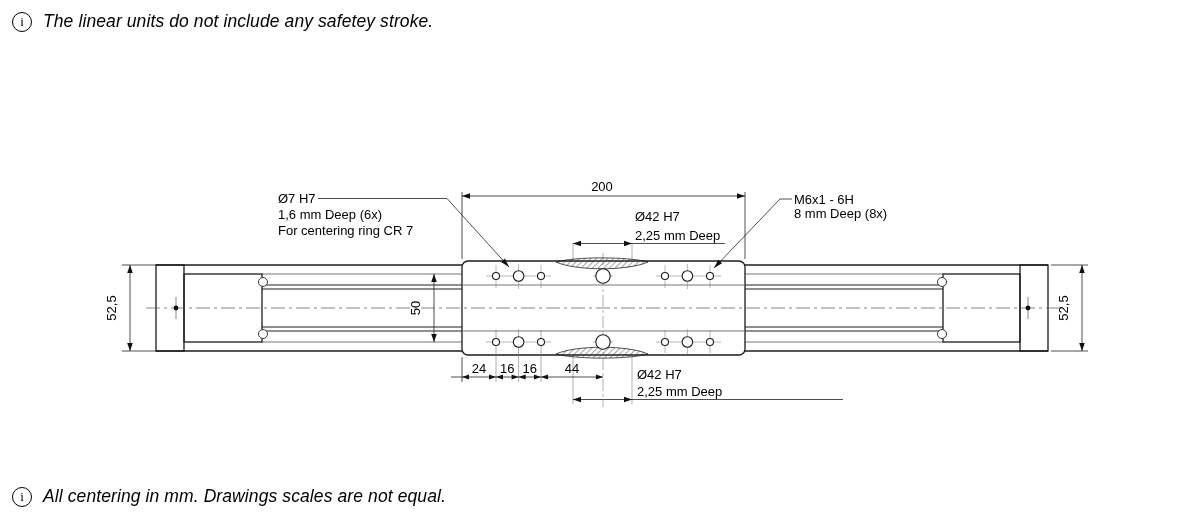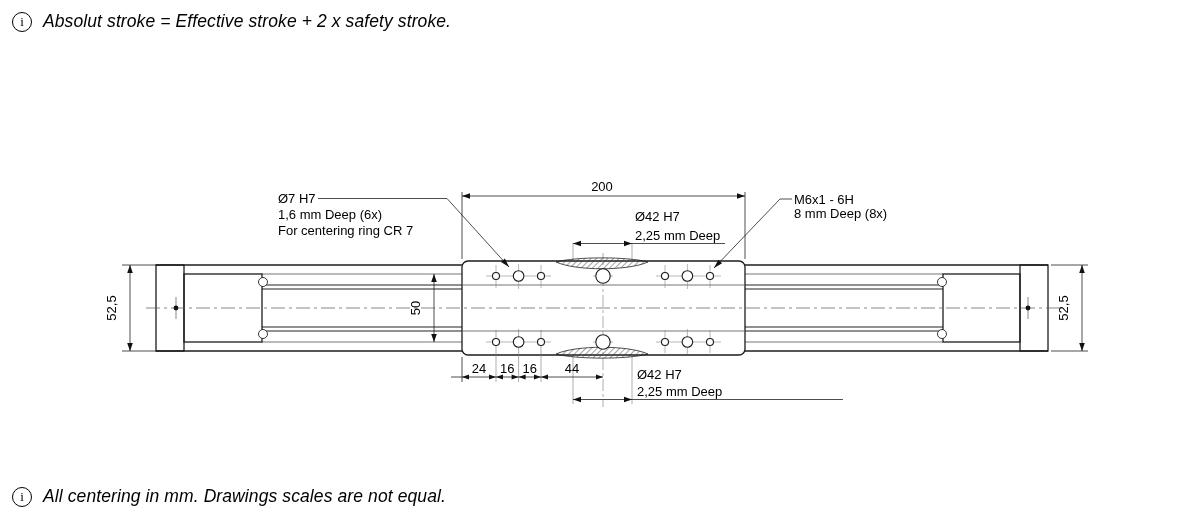--- a/index.html
+++ b/index.html
@@ -251,21 +251,21 @@
     <polyline points="792,199 780,199 714,268" fill="none" stroke="#222" stroke-width="0.8"></polyline>
     <polygon points="714,268 718.3,259.7 722.1,263.3" fill="#111"></polygon>
     <text x="794" y="204">M6x1 - 6H</text>
     <text x="794" y="218">8 mm Deep (8x)</text>
   </g>
 </svg>
 
 <div class="note note-top">
   <span class="info-icon">i</span>
   <div class="note-text">
-    <div>Absolut stroke = Effective stroke + 2 x safety stroke.</div>
+    <div>The linear units do not include any safetey stroke.</div>
   </div>
 </div>
 
 <div class="note note-bottom">
   <span class="info-icon">i</span>
   <div class="note-text">
     <div>All centering in mm. Drawings scales are not equal.</div>
   </div>
 </div>
 

